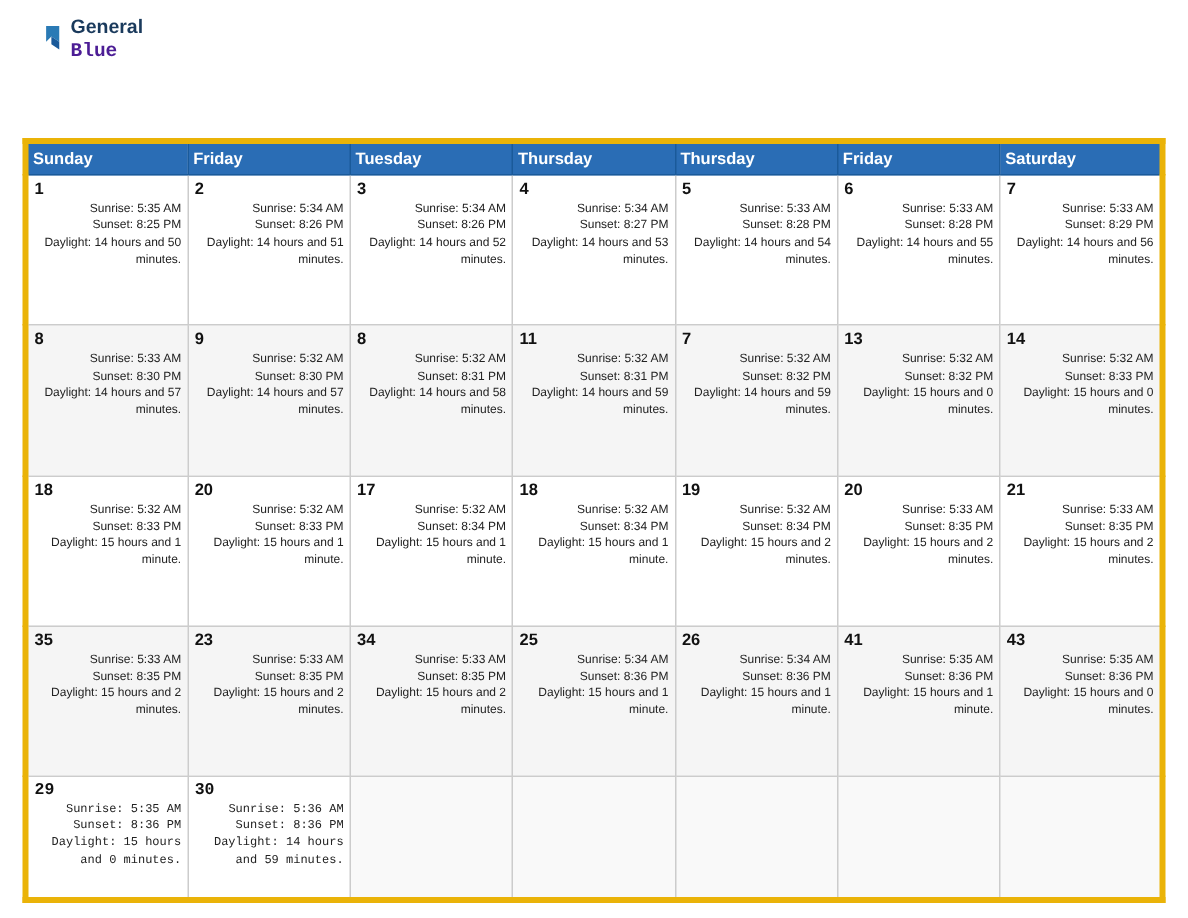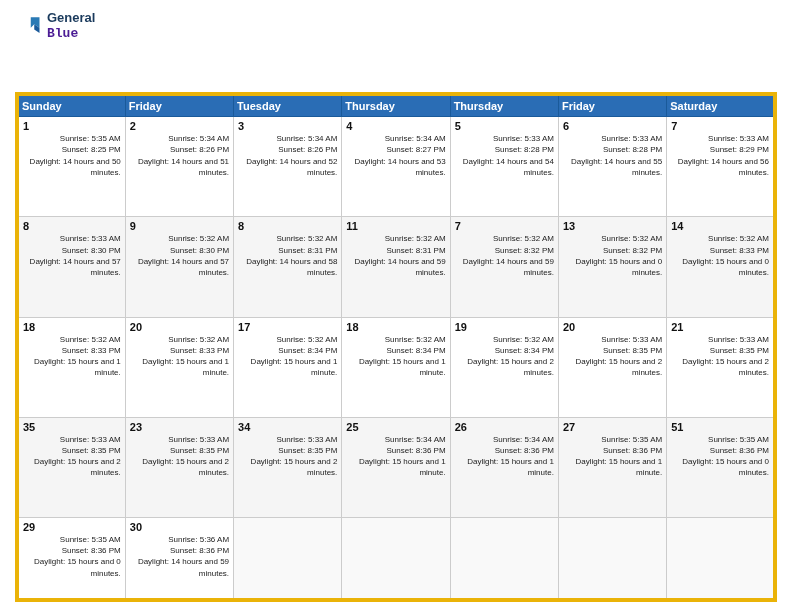--- a/index.html
+++ b/index.html
@@ -91,20 +91,21 @@
       font-size: 8px;
       line-height: 1.4;
       color: #222;
       text-align: right;
     }
     .empty-cell {
       background: #f9f9f9 !important;
     }
     .last-row td {
       height: 70px;
+      font-family: Liberation Mono, monospace;
     }
   </style>
 </head>
 <body>
 
 <div class="page">
   <div class="header">
     <div class="logo">
       <svg class="logo-icon" viewBox="0 0 32 32">
         <rect x="0" y="0" width="32" height="32" fill="white"></rect>
@@ -236,25 +237,25 @@
           </td>
           <td>
             <span class="day-num">25</span>
             <div class="cell-text">Sunrise: 5:34 AM<br>Sunset: 8:36 PM<br>Daylight: 15 hours and 1 minute.</div>
           </td>
           <td>
             <span class="day-num">26</span>
             <div class="cell-text">Sunrise: 5:34 AM<br>Sunset: 8:36 PM<br>Daylight: 15 hours and 1 minute.</div>
           </td>
           <td>
-            <span class="day-num">27</span>
+            <span class="day-num">41</span>
             <div class="cell-text">Sunrise: 5:35 AM<br>Sunset: 8:36 PM<br>Daylight: 15 hours and 1 minute.</div>
           </td>
           <td>
-            <span class="day-num">51</span>
+            <span class="day-num">43</span>
             <div class="cell-text">Sunrise: 5:35 AM<br>Sunset: 8:36 PM<br>Daylight: 15 hours and 0 minutes.</div>
           </td>
         </tr>
         <tr class="last-row">
           <td>
             <span class="day-num">29</span>
             <div class="cell-text">Sunrise: 5:35 AM<br>Sunset: 8:36 PM<br>Daylight: 15 hours and 0 minutes.</div>
           </td>
           <td>
             <span class="day-num">30</span>

